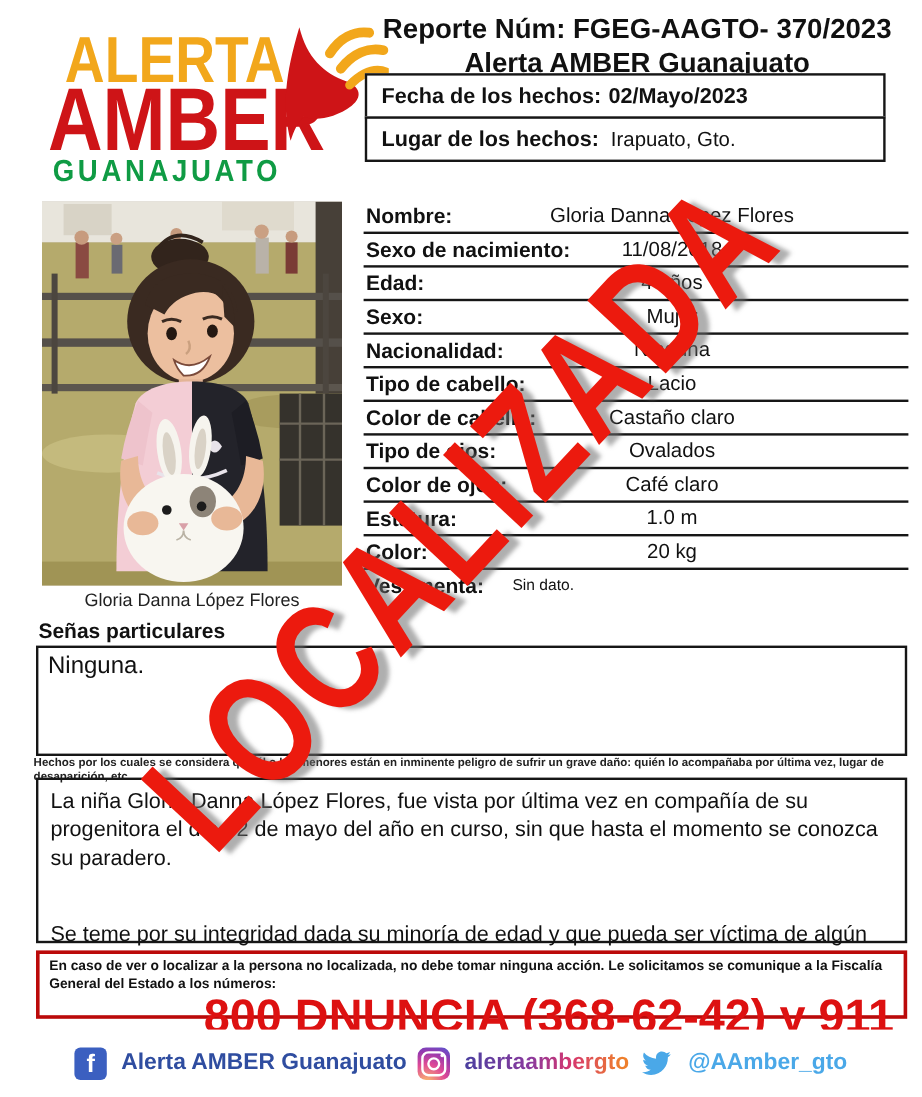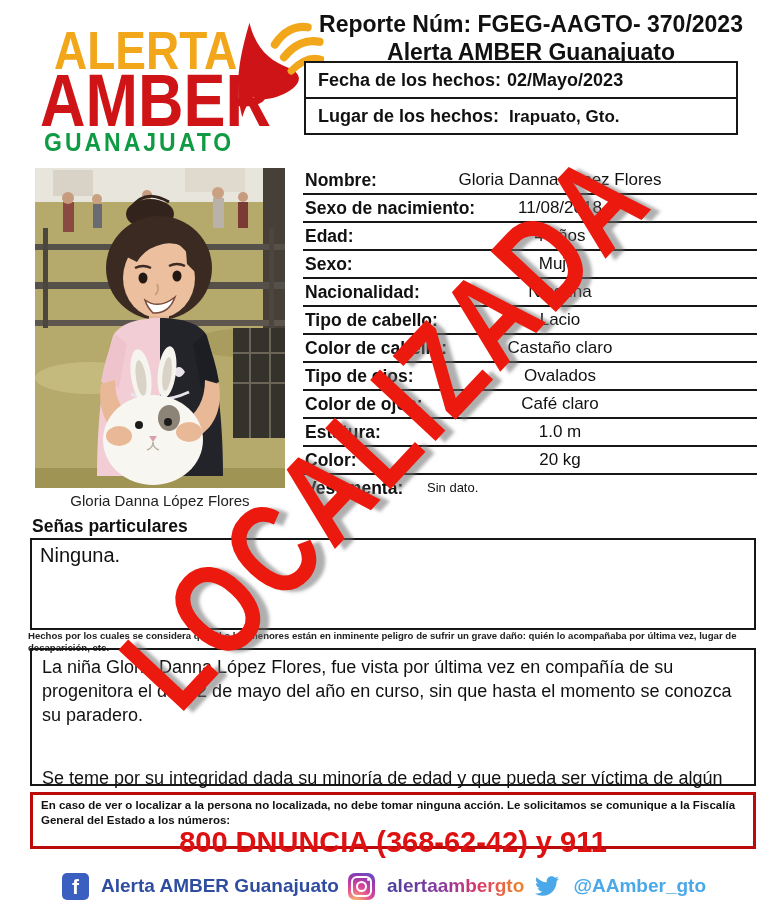--- a/index.html
+++ b/index.html
@@ -25,21 +25,21 @@
   
   .hdr{position:absolute;left:300px;top:10px;width:462px;text-align:center;font-weight:bold;}
   .hdr-line1{font-size:23px;line-height:28px;}
   .hdr-line2{font-size:23px;line-height:28px;}
   .incident{position:absolute;left:304px;top:61px;width:434px;}
   .incident-row{border:2px solid #161616;height:34px;line-height:34px;padding-left:12px;background:#fff;
     font-size:18px;white-space:nowrap;}
   .incident-row + .incident-row{margin-top:-2px;}
   .incident-label{font-weight:bold;}
   .incident-value{font-weight:bold;margin-left:6px;}
-  .incident-value.normal{font-weight:bold;font-size:17px;margin-left:10px;}
+  .incident-value.normal{font-weight:normal;font-size:17px;margin-left:10px;}
   
   .photo{position:absolute;left:35px;top:168px;width:250px;height:320px;background:#cfc9bd;}
   .caption{position:absolute;left:35px;top:492px;width:250px;text-align:center;font-size:15px;color:#222;}
   
   .dtable{position:absolute;left:303px;top:167px;width:454px;}
   .trow{position:relative;height:26px;line-height:26px;border-bottom:2px solid #161616;}
   .trow:last-child{border-bottom:none;}
   .tlabel{position:absolute;left:2px;font-size:17.5px;font-weight:bold;white-space:nowrap;}
   .tvalue{position:absolute;left:110px;right:50px;text-align:center;font-size:17px;white-space:nowrap;}
   .trow.vestimenta .tvalue{left:124px;right:auto;text-align:left;font-size:13px;}
@@ -51,21 +51,21 @@
   .risk-note{position:absolute;left:28px;top:630px;width:712px;font-size:9.6px;font-weight:bold;
     color:#222;line-height:1.2;}
   
   .desc-box{position:absolute;left:30px;top:648px;width:726px;height:138px;border:2px solid #161616;
     box-sizing:border-box;padding:6px 10px;font-size:18px;line-height:1.32;}
   .desc-p2{margin-top:40px;}
   
   .contact-box{position:absolute;left:30px;top:792px;width:726px;height:57px;border:3px solid #BB0A0A;
     box-sizing:border-box;padding:3px 8px 0 8px;background:#fff;}
   .contact-notice{font-size:11.5px;font-weight:bold;line-height:1.3;color:#111;}
-  .contact-phone{margin-top:-2px;text-align:center;font-size:29px;font-weight:bold;color:#DD1111;white-space:nowrap;}
+  .contact-phone{margin-top:-2px;text-align:right;font-size:39px;font-weight:bold;color:#DD1111;white-space:nowrap;}
   
   .footer{position:absolute;left:0;top:858px;width:768px;height:56px;background:#fff;
     display:flex;align-items:center;justify-content:space-between;padding:0 62px;box-sizing:border-box;}
   .social{display:flex;align-items:center;gap:12px;cursor:pointer;}
   .social-label{font-size:19px;font-weight:bold;white-space:nowrap;}
   .fb-label{color:#2F4DA0;}
   .tw-label{color:#4AA8E8;}
   .ig-label{background:linear-gradient(90deg,#4a3f9f 0%,#8a3a9e 40%,#d6366e 65%,#ee7f2c 95%);
     -webkit-background-clip:text;background-clip:text;color:transparent;}
   .fb-icon{width:27px;height:27px;border-radius:5px;background:#3B5FC0;color:#fff;font-weight:bold;

